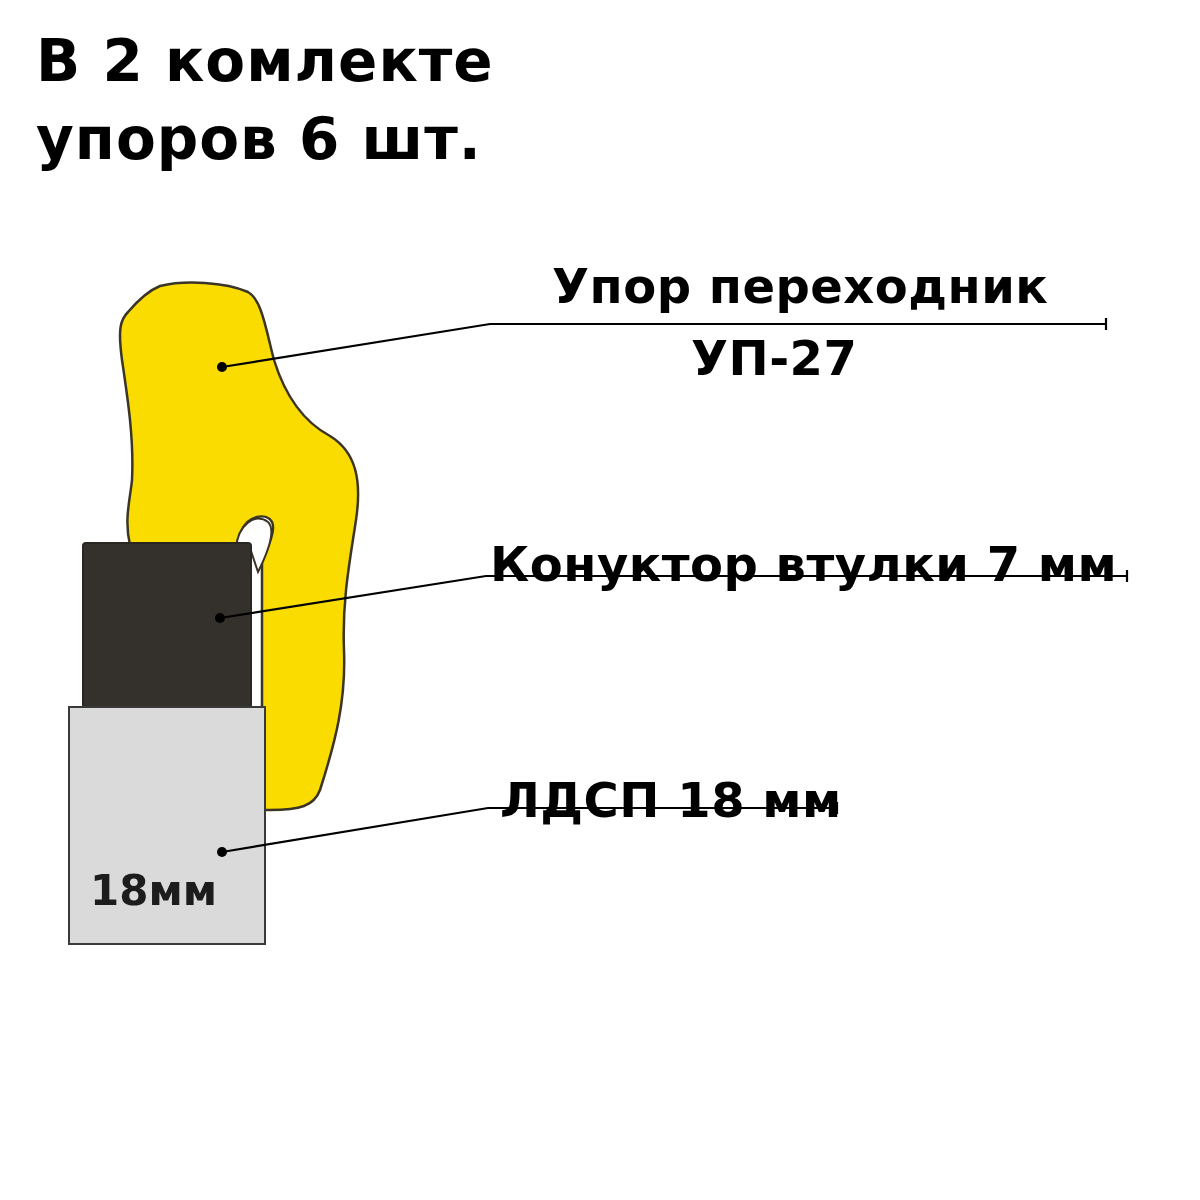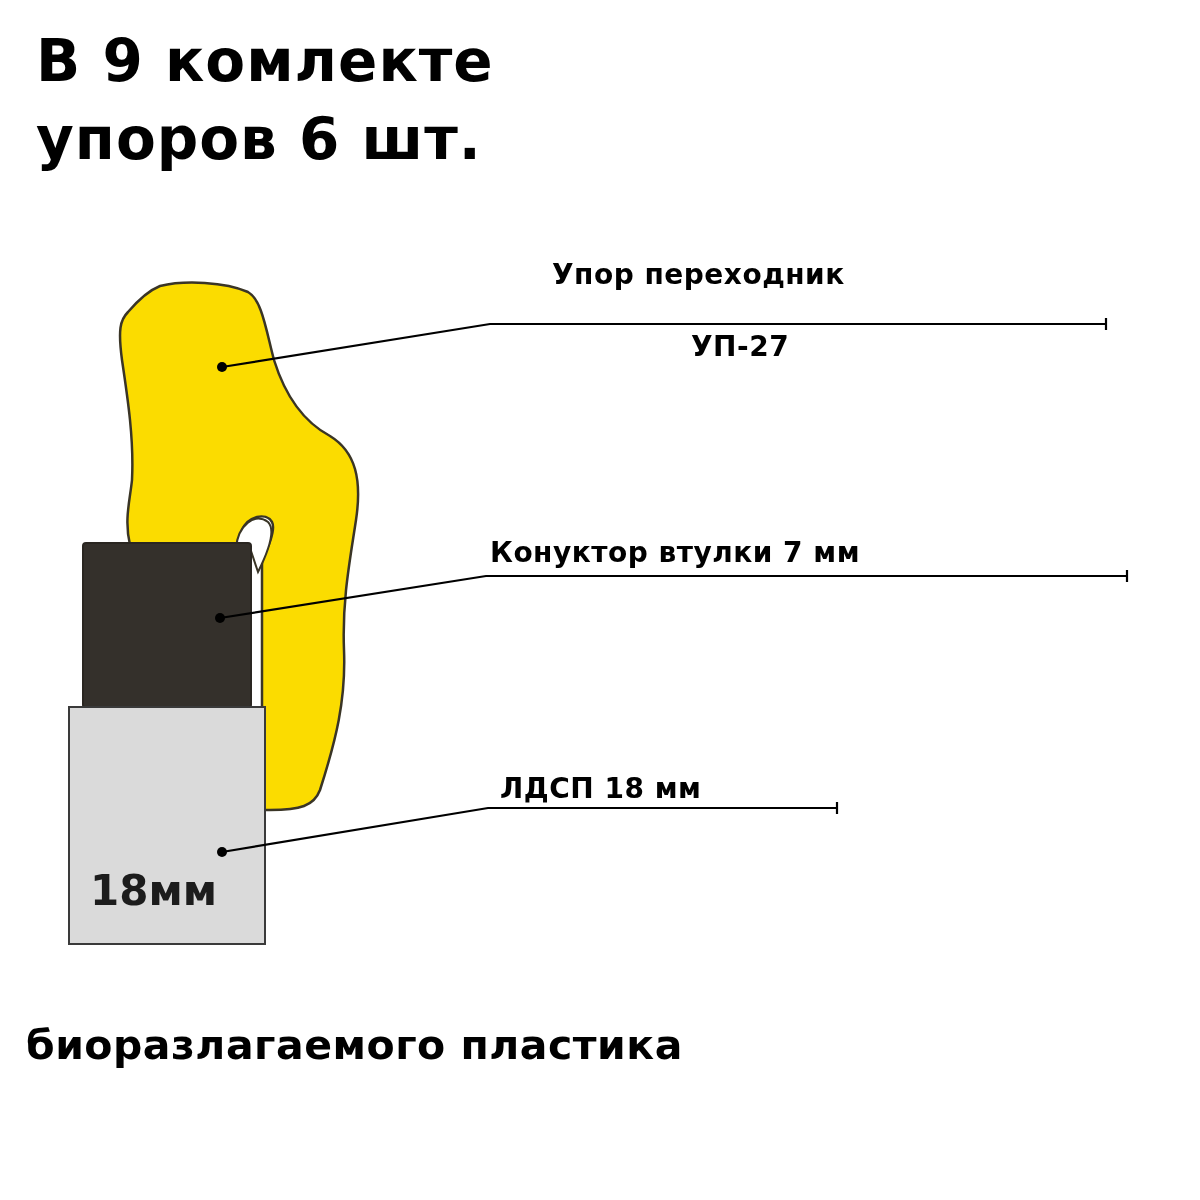--- a/index.html
+++ b/index.html
@@ -1,33 +1,33 @@
 <!DOCTYPE html>
 <html><head>
   <meta charset="utf-8">
   <style>
     html, body { margin: 0; padding: 0; background: #ffffff; }
     body { width: 1200px; height: 1200px; position: relative; overflow: hidden;
            font-family: "DejaVu Sans", sans-serif; color: #000; }
     .title { position: absolute; left: 36px; top: 22px; font-weight: bold;
              font-size: 58px; line-height: 78px; letter-spacing: 1px; }
     .title div { white-space: nowrap; }
-    .label { position: absolute; font-weight: bold; font-size: 28px;
+    .label { position: absolute; font-weight: bold; font-size: 48px;
              white-space: nowrap; letter-spacing: 0.5px; }
     .footer { position: absolute; left: 26px; top: 1012px; font-weight: bold;
               font-size: 41px; line-height: 66px; letter-spacing: 0.5px; }
     .footer div { white-space: nowrap; }
     svg.diagram { position: absolute; left: 0; top: 0; }
     .mm { font-family: "DejaVu Sans", sans-serif; font-weight: bold; }
   </style>
 </head>
 <body>
 
 <div class="title">
-  <div>В 9 комлекте</div>
+  <div>В 2 комлекте</div>
   <div>упоров 6 шт.</div>
 </div>
 
 <svg class="diagram" width="1200" height="1200" viewBox="0 0 1200 1200">
 
   <path d="M 160 286
            C 185 280, 225 282, 248 292
            C 262 300, 266 330, 274 360
            C 284 392, 300 420, 330 436
            C 356 452, 362 480, 356 520
@@ -66,14 +66,13 @@
     <circle cx="222" cy="852" r="5"></circle>
   </g>
 </svg>
 
 <div class="label" style="left:552px; top:258px;">Упор переходник</div>
 <div class="label" style="left:691px; top:330px;">УП-27</div>
 <div class="label" style="left:490px; top:536px;">Конуктор втулки 7 мм</div>
 <div class="label" style="left:500px; top:772px;">ЛДСП 18 мм</div>
 
 <div class="footer">
-  <div>биоразлагаемого пластика</div>
 </div>
 
 </body></html>

